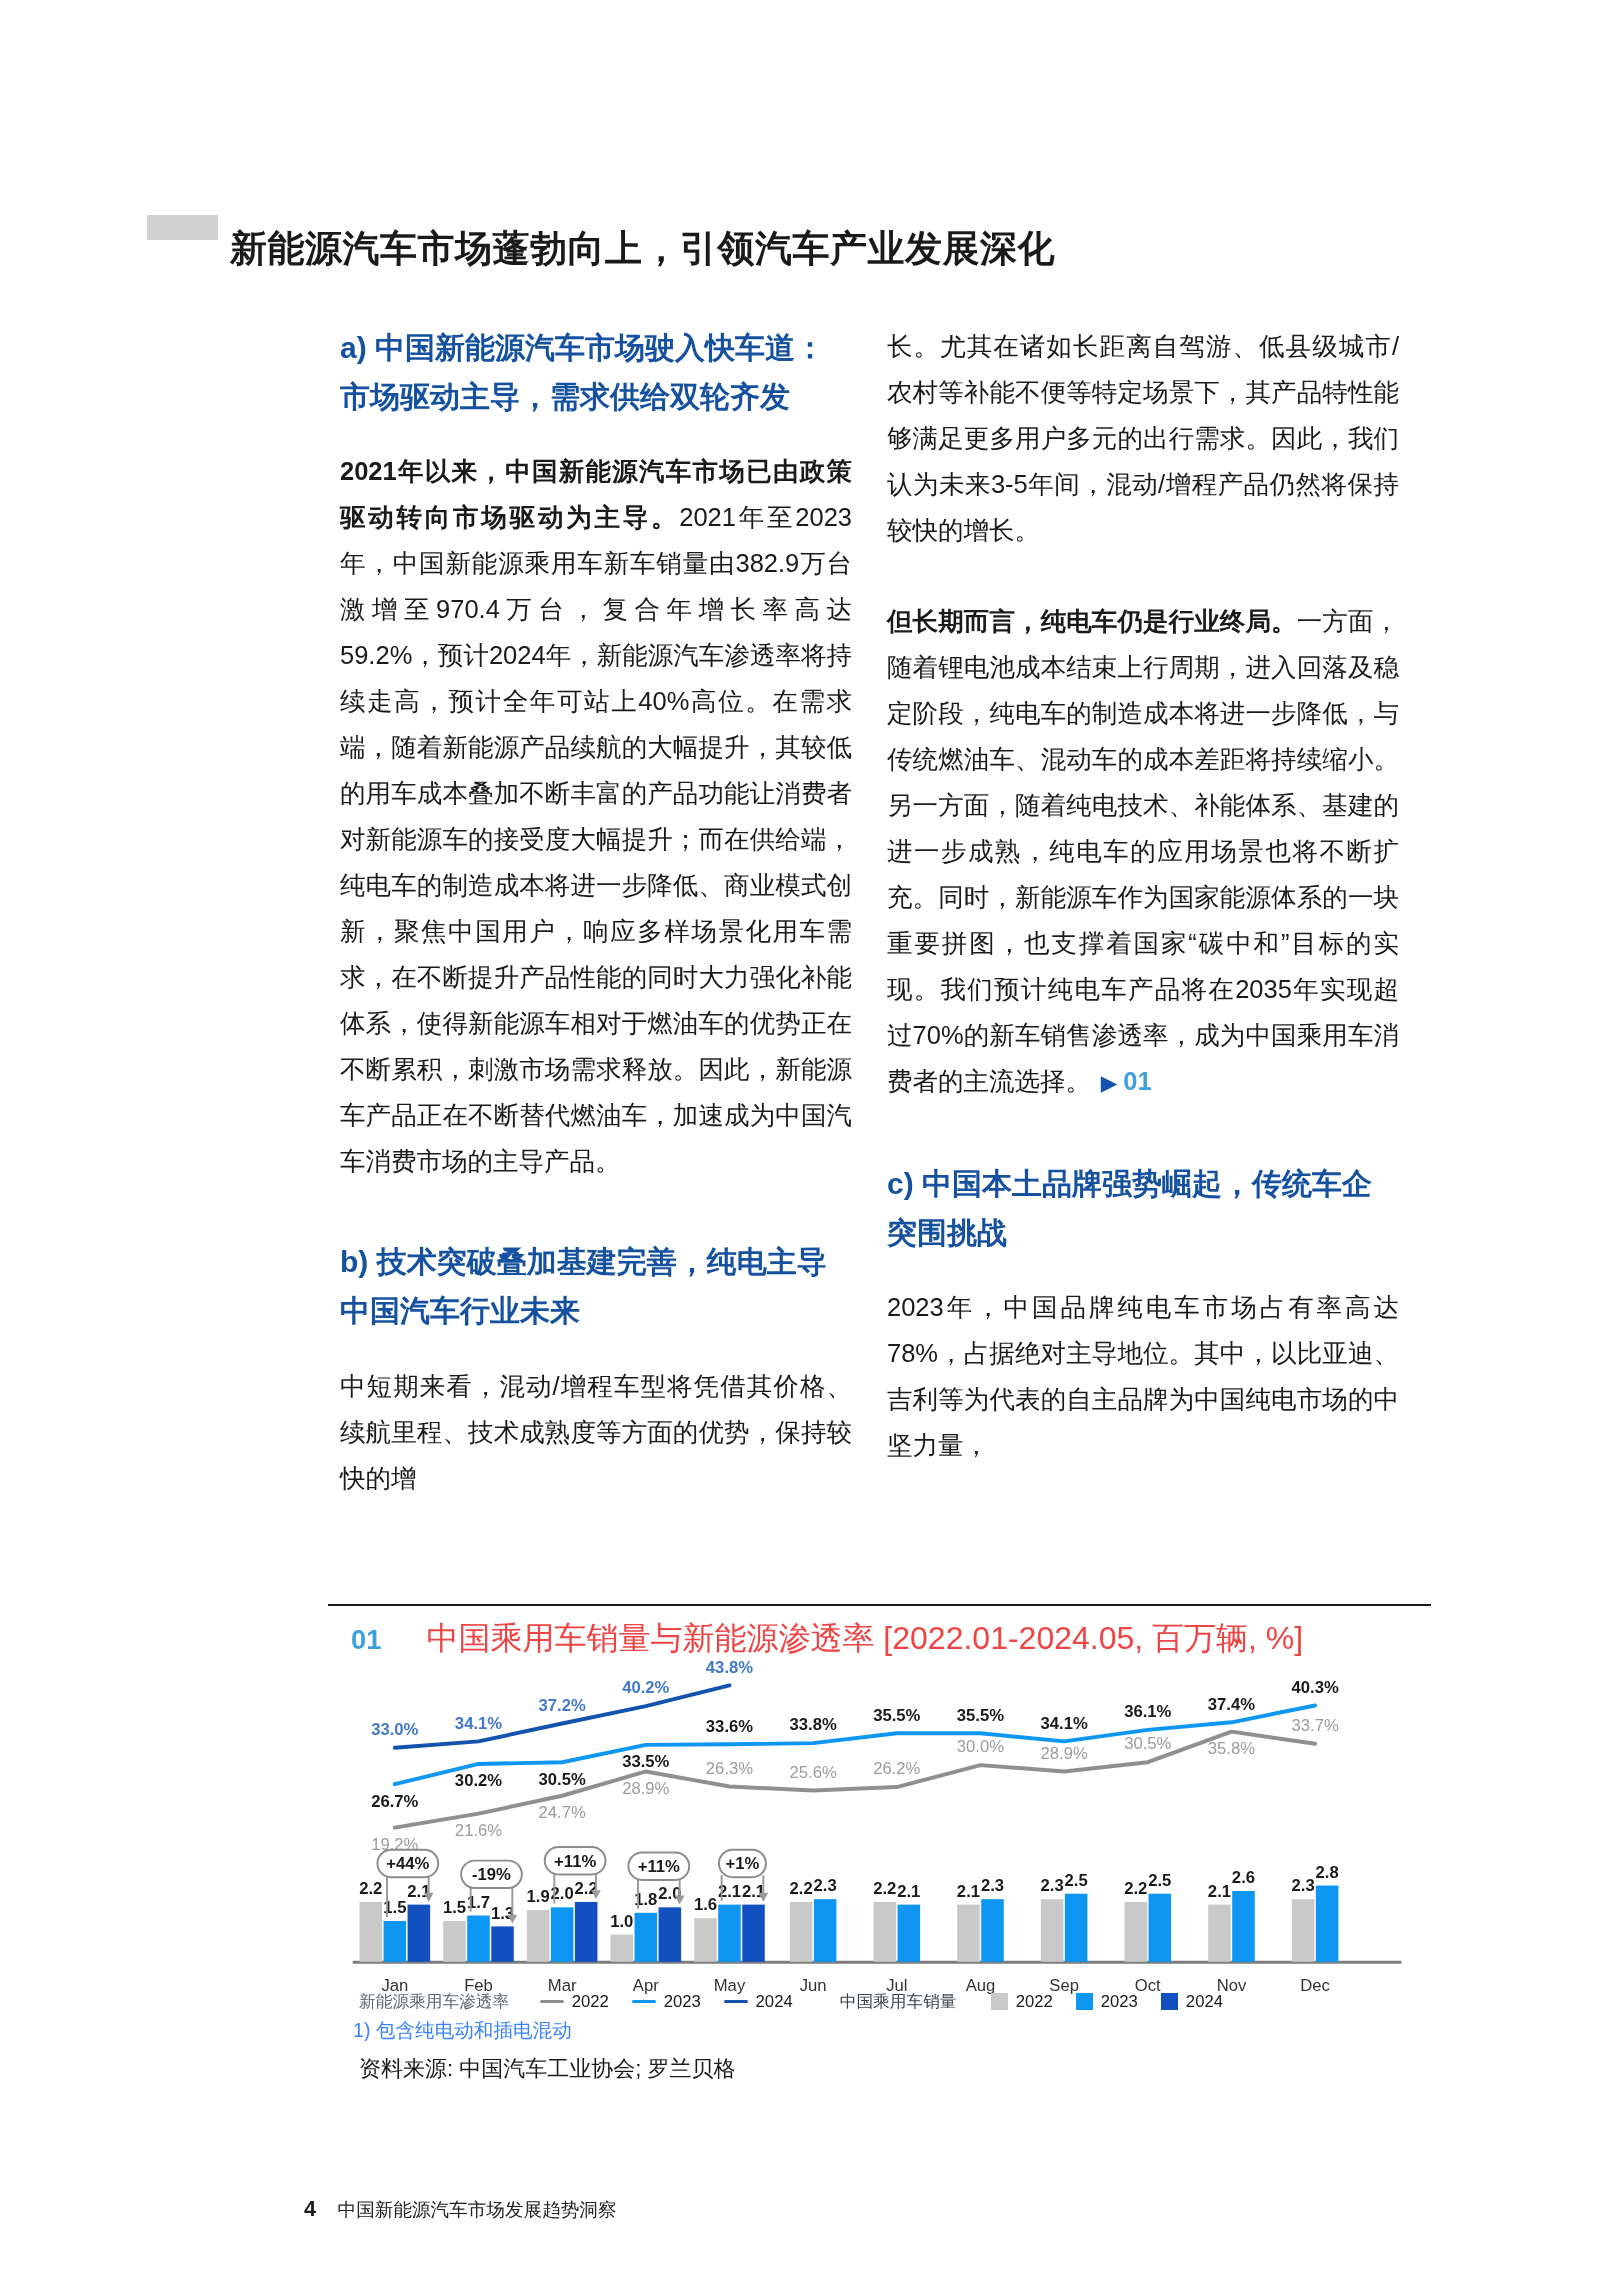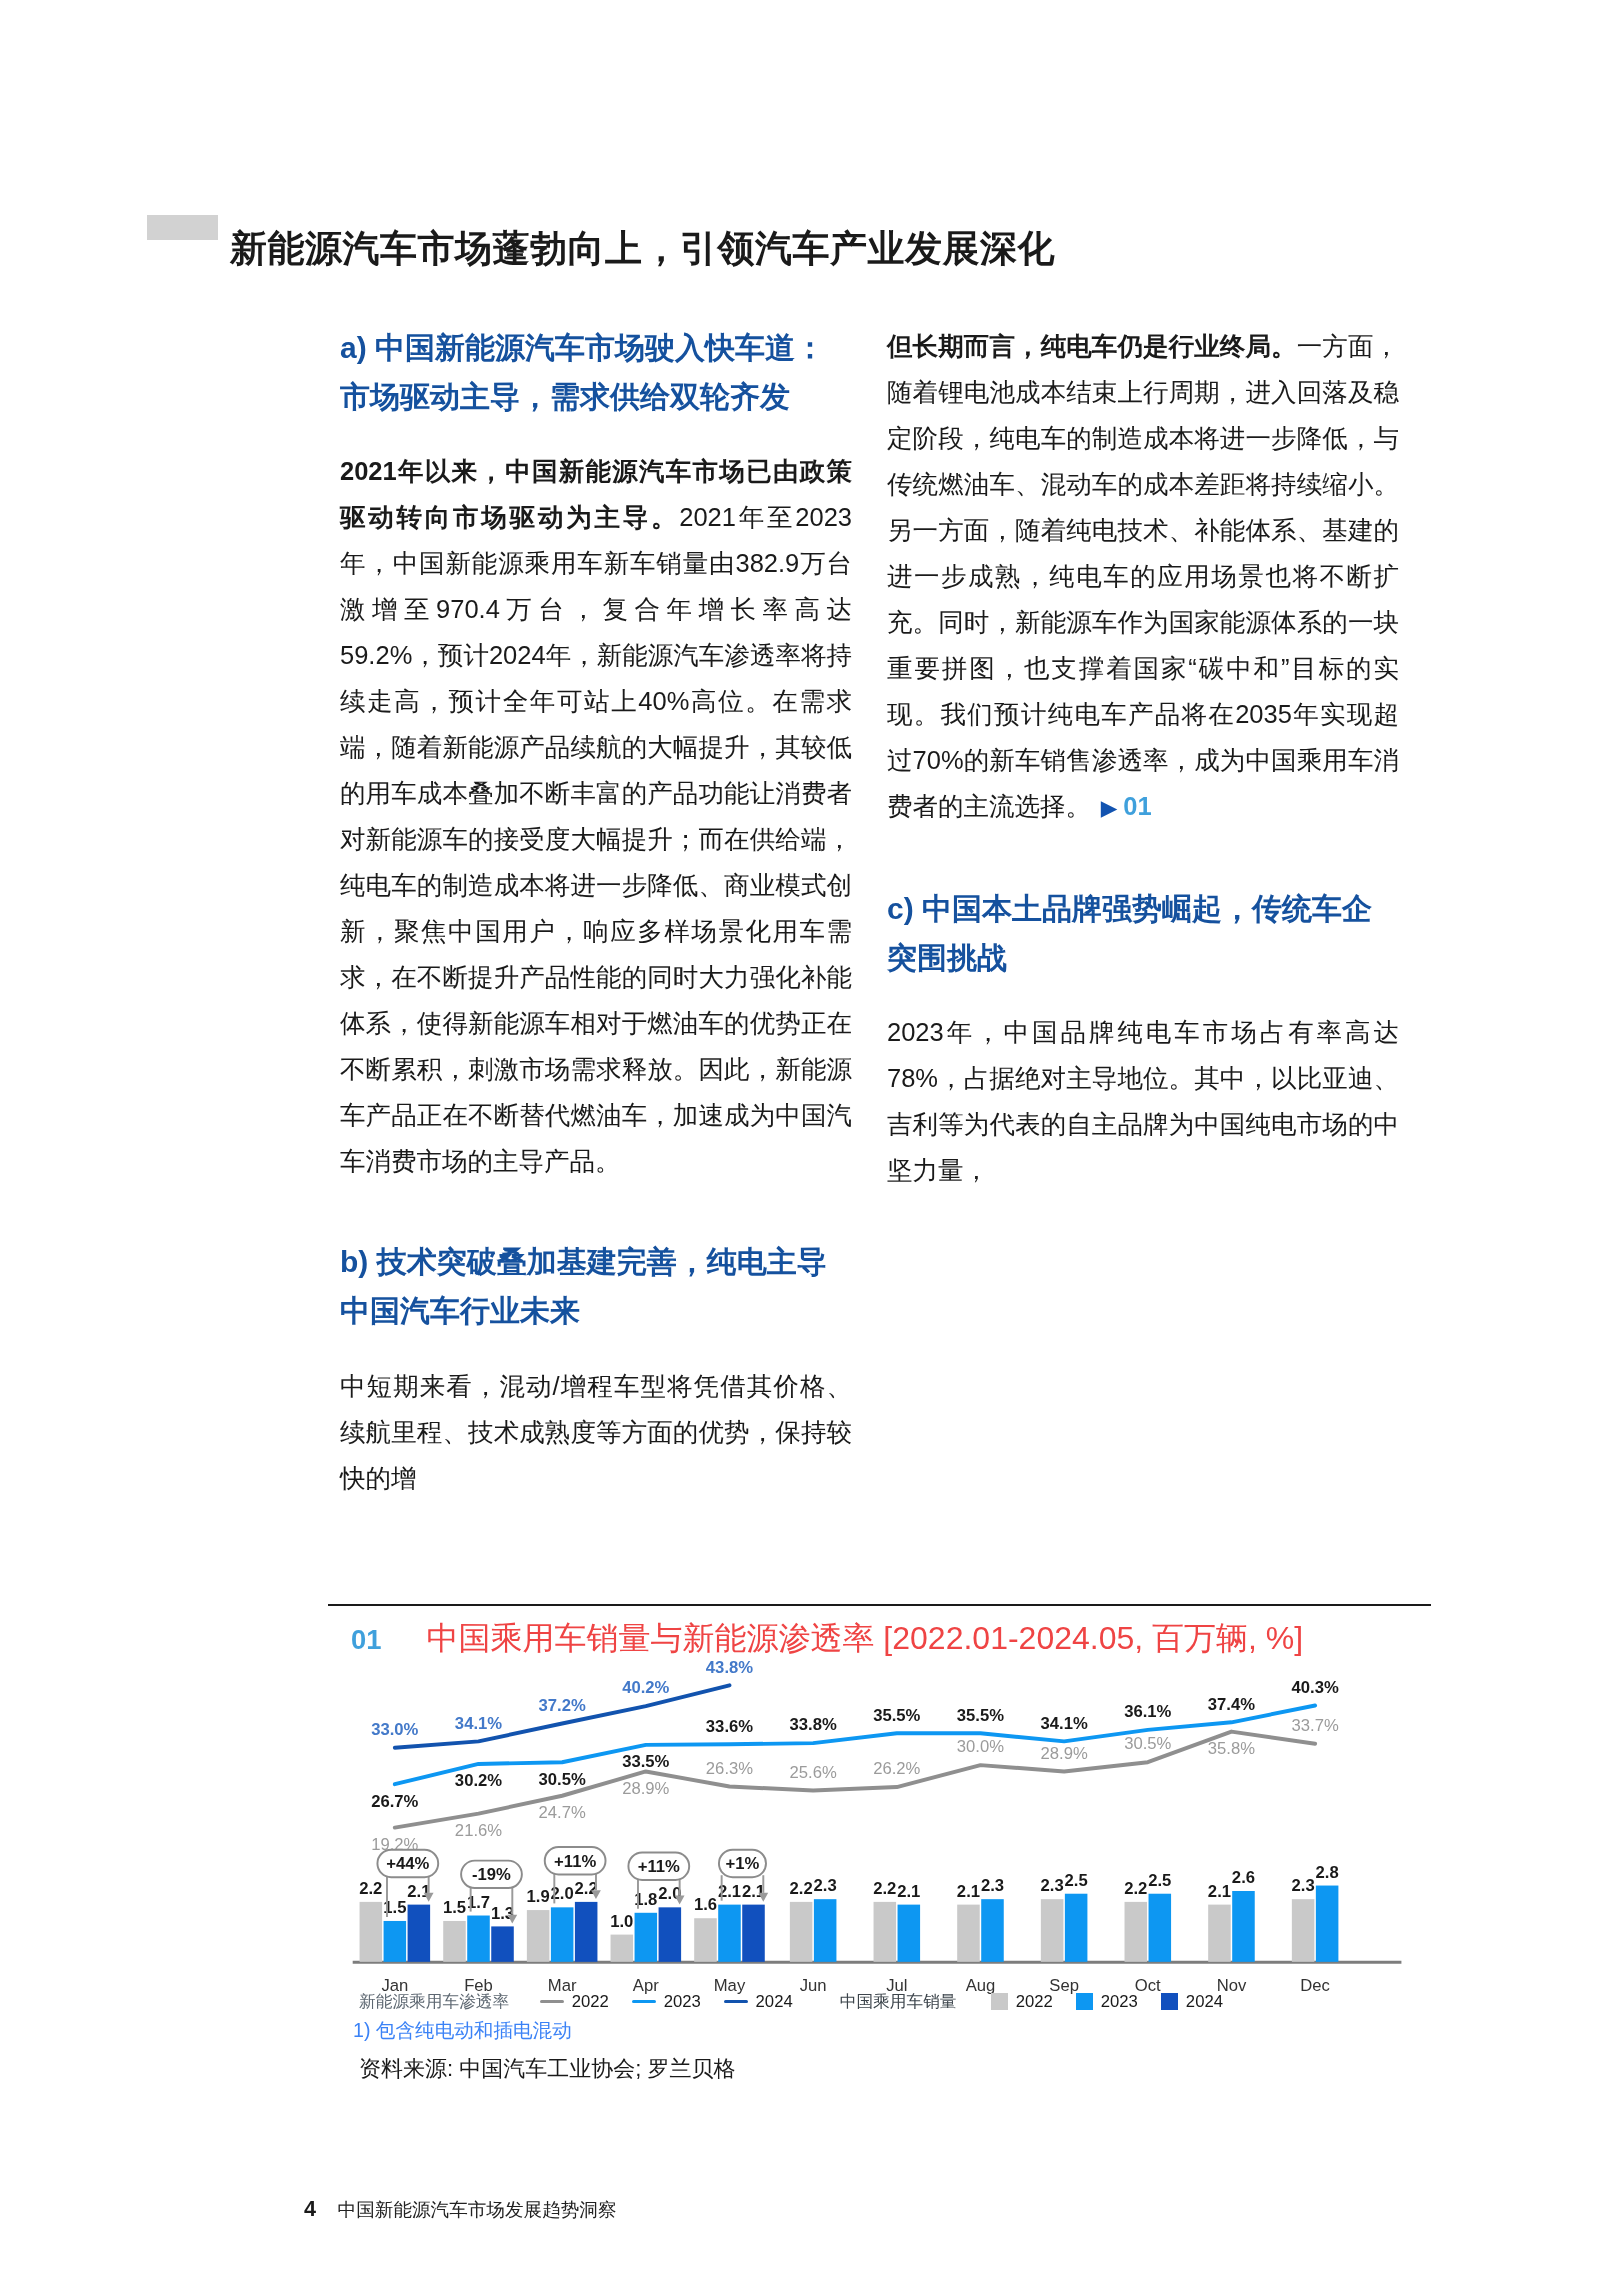--- a/index.html
+++ b/index.html
@@ -55,20 +55,21 @@
 <h1 class="abs page-title">新能源汽车市场蓬勃向上，引领汽车产业发展深化</h1>
 
 <div class="abs col col-left">
   <div class="sec-head first">a) 中国新能源汽车市场驶入快车道：市场驱动主导，需求供给双轮齐发</div>
   <p class="para"><strong>2021年以来，中国新能源汽车市场已由政策驱动转向市场驱动为主导。</strong><span>2021年至2023年，中国新能源乘用车新车销量由382.9万台激增至970.4万台，复合年增长率高达59.2%，预计2024年，新能源汽车渗透率将持续走高，预计全年可站上40%高位。在需求端，随着新能源产品续航的大幅提升，其较低的用车成本叠加不断丰富的产品功能让消费者对新能源车的接受度大幅提升；而在供给端，纯电车的制造成本将进一步降低、商业模式创新，聚焦中国用户，响应多样场景化用车需求，在不断提升产品性能的同时大力强化补能体系，使得新能源车相对于燃油车的优势正在不断累积，刺激市场需求释放。因此，新能源车产品正在不断替代燃油车，加速成为中国汽车消费市场的主导产品。</span></p>
   <div class="sec-head">b) 技术突破叠加基建完善，纯电主导中国汽车行业未来</div>
   <p class="para tight">中短期来看，混动/增程车型将凭借其价格、续航里程、技术成熟度等方面的优势，保持较快的增</p>
 </div>
 
 <div class="abs col col-right">
+  <p class="para">长。尤其在诸如长距离自驾游、低县级城市/农村等补能不便等特定场景下，其产品特性能够满足更多用户多元的出行需求。因此，我们认为未来3-5年间，混动/增程产品仍然将保持较快的增长。</p>
   <p class="para"><strong>但长期而言，纯电车仍是行业终局。</strong><span>一方面，随着锂电池成本结束上行周期，进入回落及稳定阶段，纯电车的制造成本将进一步降低，与传统燃油车、混动车的成本差距将持续缩小。另一方面，随着纯电技术、补能体系、基建的进一步成熟，纯电车的应用场景也将不断扩充。同时，新能源车作为国家能源体系的一块重要拼图，也支撑着国家“碳中和”目标的实现。我们预计纯电车产品将在2035年实现超过70%的新车销售渗透率，成为中国乘用车消费者的主流选择。</span><span class="figref"><span class="tri">▶</span><span class="num">01</span></span></p>
   <div class="sec-head">c) 中国本土品牌强势崛起，传统车企突围挑战</div>
   <p class="para">2023年，中国品牌纯电车市场占有率高达78%，占据绝对主导地位。其中，以比亚迪、吉利等为代表的自主品牌为中国纯电市场的中坚力量，</p>
 </div>
 
 <div class="abs rule"></div>
 
 <div class="abs chart-title-row">
   <span class="fig-num">01</span>
   <span class="fig-title">中国乘用车销量与新能源渗透率 [2022.01-2024.05, 百万辆, %]</span>

